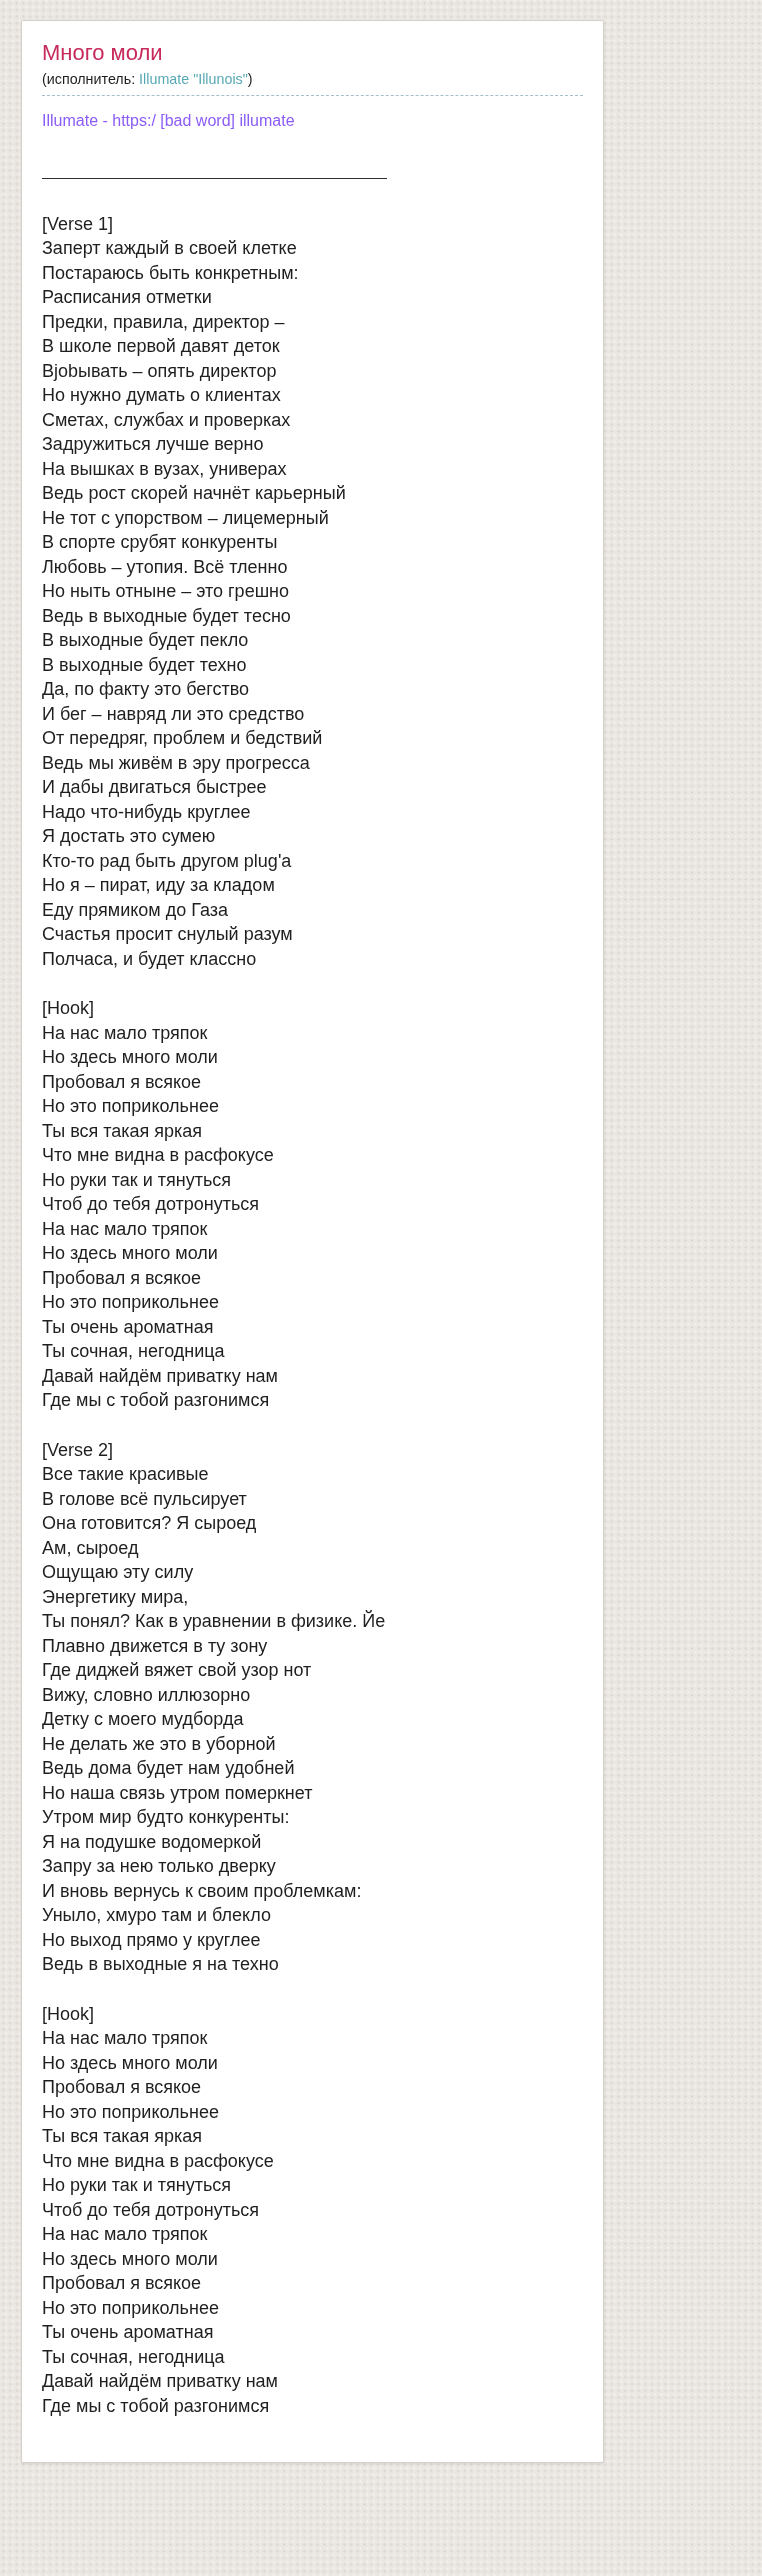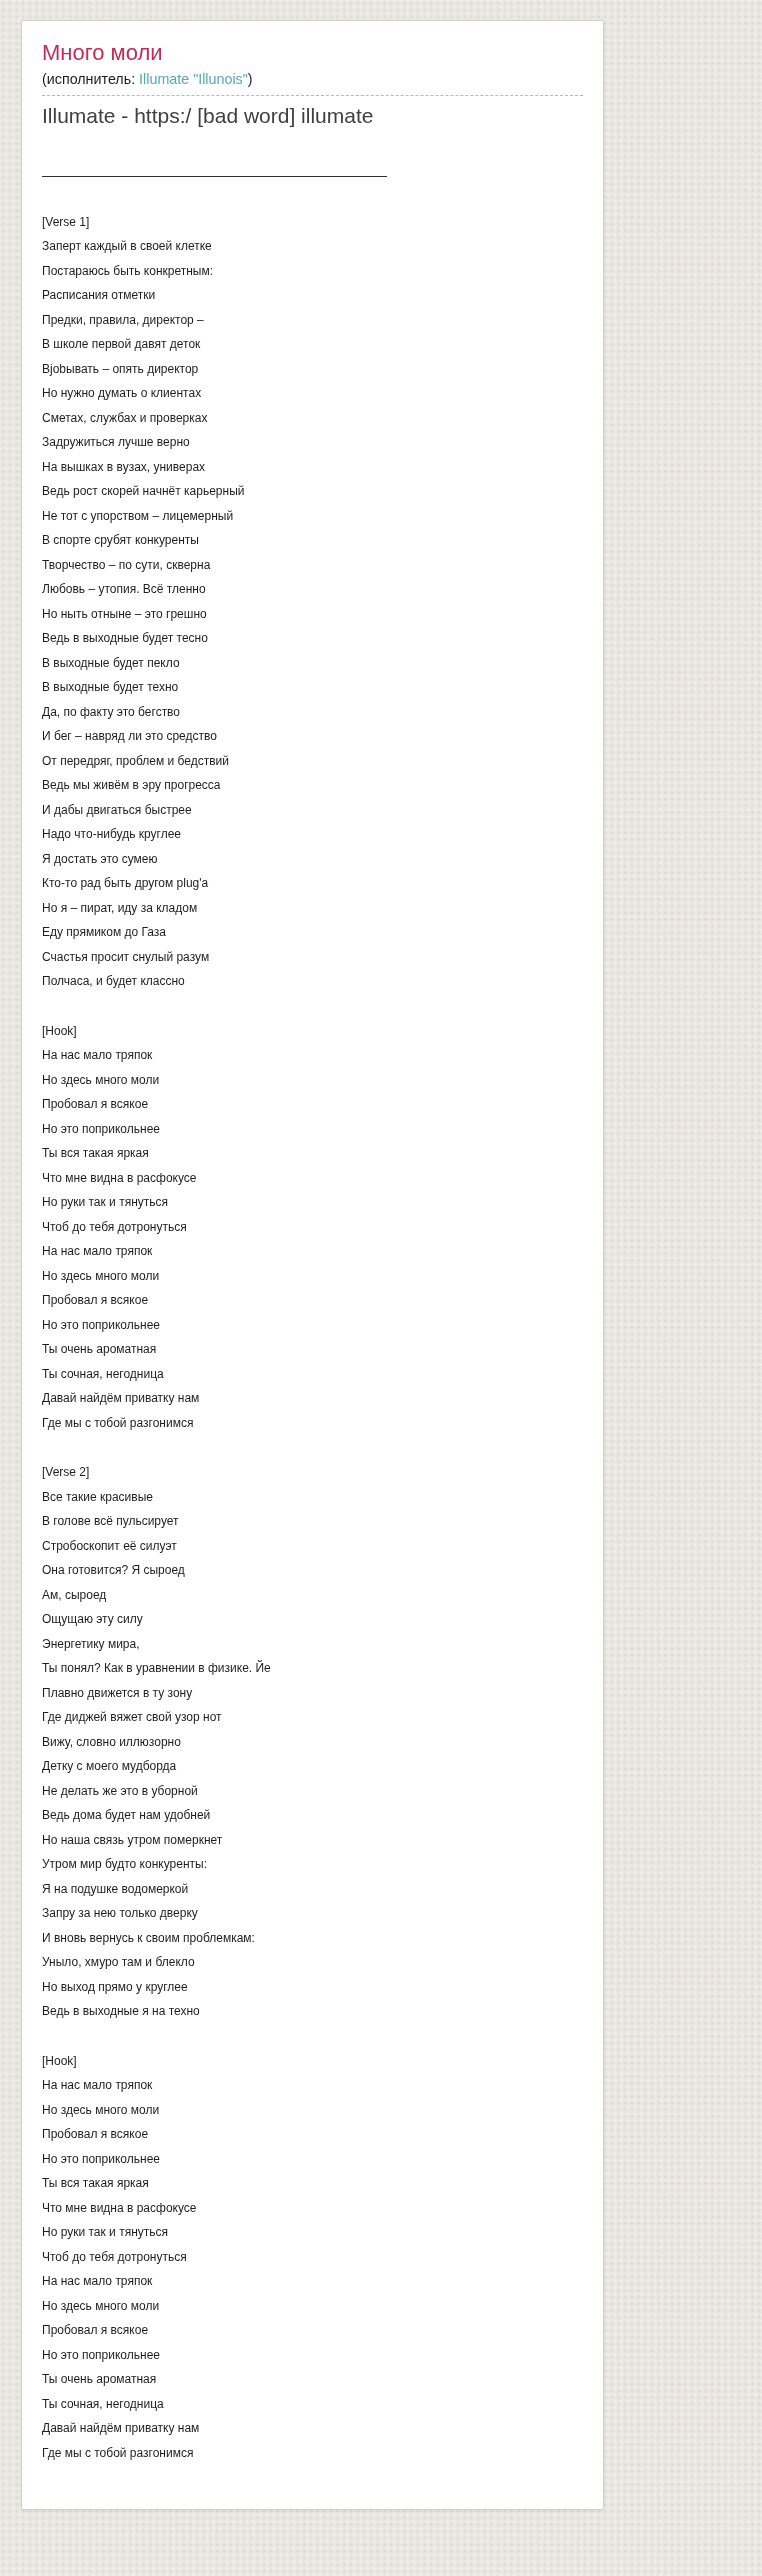--- a/index.html
+++ b/index.html
@@ -40,33 +40,33 @@
     color: #1e1e1e;
     padding-bottom: 7.6px;
     border-bottom: 1px dashed #a5bfca;
   }
   .artist-link {
     color: #57a8b5;
     text-decoration: none;
     cursor: pointer;
   }
   .subtitle {
-    margin-top: 8px;
-    font-size: 21px;
-    color: #404040;
+    margin-top: 16px;
+    font-size: 16px;
+    color: #8b5cf6;
   }
   .divider {
     border: 0;
     border-top: 1px solid #2e2e2e;
     width: 345px;
     margin: 48px 0 0 0;
   }
   .lyrics {
     margin-top: 33px;
-    font-size: 12px;
+    font-size: 18px;
     line-height: 24.5px;
     color: #1f1f1f;
   }
   .lyric-section { margin-bottom: 25px; }
   .lyric-section:last-child { margin-bottom: 0; }
 </style>
 </head>
 <body>
 
 <div class="card">
@@ -85,21 +85,20 @@
         <div class="lyric-line">Предки, правила, директор –</div>
         <div class="lyric-line">В школе первой давят деток</div>
         <div class="lyric-line">Вjobывать – опять директор</div>
         <div class="lyric-line">Но нужно думать о клиентах</div>
         <div class="lyric-line">Сметах, службах и проверках</div>
         <div class="lyric-line">Задружиться лучше верно</div>
         <div class="lyric-line">На вышках в вузах, универах</div>
         <div class="lyric-line">Ведь рост скорей начнёт карьерный</div>
         <div class="lyric-line">Не тот с упорством – лицемерный</div>
         <div class="lyric-line">В спорте срубят конкуренты</div>
-        <div class="lyric-line">Творчество – по сути, скверна</div>
         <div class="lyric-line">Любовь – утопия. Всё тленно</div>
         <div class="lyric-line">Но ныть отныне – это грешно</div>
         <div class="lyric-line">Ведь в выходные будет тесно</div>
         <div class="lyric-line">В выходные будет пекло</div>
         <div class="lyric-line">В выходные будет техно</div>
         <div class="lyric-line">Да, по факту это бегство</div>
         <div class="lyric-line">И бег – навряд ли это средство</div>
         <div class="lyric-line">От передряг, проблем и бедствий</div>
         <div class="lyric-line">Ведь мы живём в эру прогресса</div>
         <div class="lyric-line">И дабы двигаться быстрее</div>
@@ -127,21 +126,20 @@
         <div class="lyric-line">Но это поприкольнее</div>
         <div class="lyric-line">Ты очень ароматная</div>
         <div class="lyric-line">Ты сочная, негодница</div>
         <div class="lyric-line">Давай найдём приватку нам</div>
         <div class="lyric-line">Где мы с тобой разгонимся</div>
       </div>
       <div class="lyric-section">
         <div class="lyric-line">[Verse 2]</div>
         <div class="lyric-line">Все такие красивые</div>
         <div class="lyric-line">В голове всё пульсирует</div>
-        <div class="lyric-line">Стробоскопит её силуэт</div>
         <div class="lyric-line">Она готовится? Я сыроед</div>
         <div class="lyric-line">Ам, сыроед</div>
         <div class="lyric-line">Ощущаю эту силу</div>
         <div class="lyric-line">Энергетику мира,</div>
         <div class="lyric-line">Ты понял? Как в уравнении в физике. Йе</div>
         <div class="lyric-line">Плавно движется в ту зону</div>
         <div class="lyric-line">Где диджей вяжет свой узор нот</div>
         <div class="lyric-line">Вижу, словно иллюзорно</div>
         <div class="lyric-line">Детку с моего мудборда</div>
         <div class="lyric-line">Не делать же это в уборной</div>

